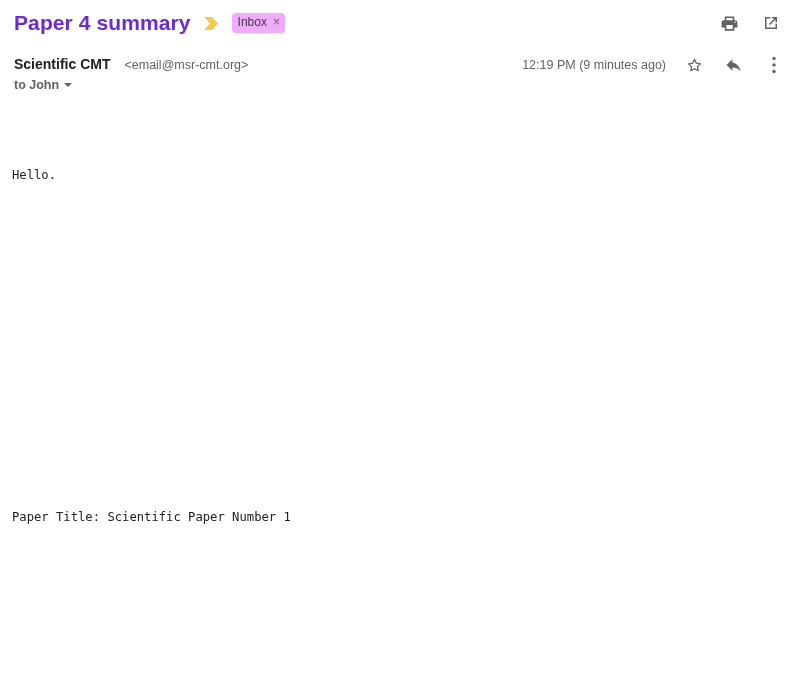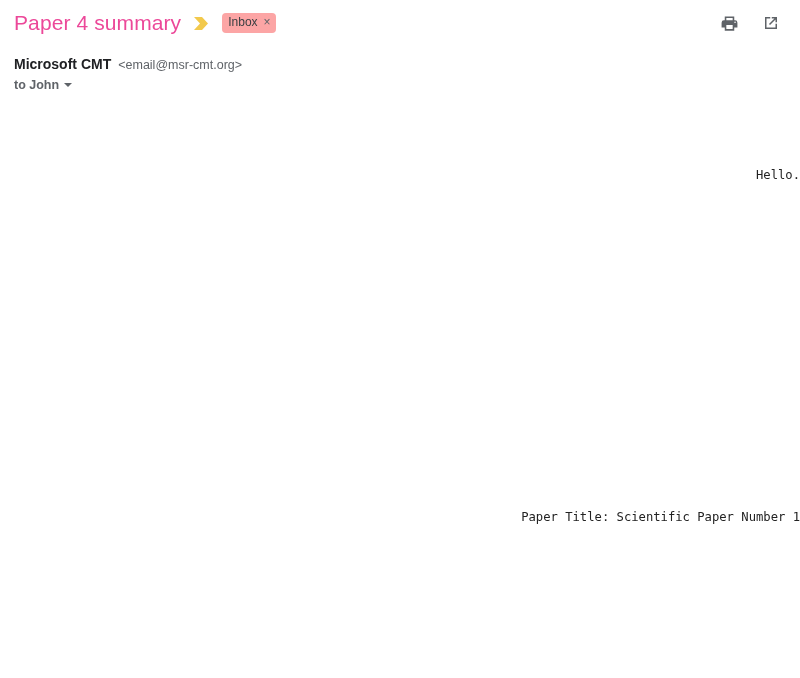--- a/index.html
+++ b/index.html
@@ -19,34 +19,34 @@
   
   .subject-row {
     display: flex;
     align-items: center;
     padding: 5px 16px 0 14px;
     height: 36px;
     box-sizing: content-box;
   }
   .subject-title {
     font-size: 21px;
-    font-weight: 400;
-    color: #ec4899;
+    font-weight: 700;
+    color: #6d28d9;
     letter-spacing: 0.1px;
     white-space: nowrap;
   }
   .importance-marker {
     margin-left: 12px;
     display: inline-flex;
     align-items: center;
     line-height: 0;
   }
   .label-chip {
     margin-left: 12px;
-    background: #fca5a5;
+    background: #f0abfc;
     color: #3c4043;
     border-radius: 4px;
     font-size: 12px;
     line-height: 17px;
     padding: 1px 5px 2px 6px;
     display: inline-flex;
     align-items: center;
     white-space: nowrap;
   }
   .label-chip .chip-close {
@@ -85,21 +85,21 @@
     white-space: nowrap;
   }
   .sender-name {
     font-weight: bold;
     color: #202124;
     font-size: 14px;
   }
   .sender-email {
     color: #5f6368;
     font-size: 12.5px;
-    margin-left: 7px;
+    margin-left: 14px;
   }
   .recipient-line {
     margin-top: 3px;
     font-size: 12.5px;
     color: #5f6368;
     display: flex;
     align-items: center;
     cursor: pointer;
     width: max-content;
     font-weight: bold;
@@ -132,21 +132,21 @@
 
   
   .mail-body {
     padding: 20px 0 0 12px;
     font-family: "DejaVu Sans Mono", "Liberation Mono", monospace;
     font-size: 12.2px;
     line-height: 18px;
     color: #222222;
     white-space: pre-wrap;
   }
-  .body-line { white-space: pre; text-align: right; }
+  .body-line { white-space: pre; }
   .body-blank { height: 18px; }
 
   .redact {
     display: inline-block;
     vertical-align: middle;
     height: 12px;
     border-radius: 1px;
     background: linear-gradient(90deg,#e4e4e4 0%,#d4d4d4 22%,#e9e9e9 48%,#d2d2d2 72%,#e6e6e6 100%);
     filter: blur(1.6px);
     position: relative;
@@ -183,28 +183,50 @@
         <path d="M4 4h7v2H6v12h12v-5h2v7H4V4z" fill="#5f6368"></path>
         <path d="M13 4h7v7h-2V7.4l-7.3 7.3-1.4-1.4L16.6 6H13V4z" fill="#5f6368"></path>
       </svg>
     </span>
   </span>
 </div>
 
 <div class="sender-row">
   <div class="sender-block">
     <div class="sender-line">
-      <span class="sender-name">Microsoft CMT</span><span class="sender-email">&lt;email@msr-cmt.org&gt;</span>
+      <span class="sender-name">Scientific CMT</span><span class="sender-email">&lt;email@msr-cmt.org&gt;</span>
     </div>
     <div class="recipient-line">
       <span>to John</span>
       <span class="caret-down"></span>
     </div>
   </div>
 
+  <div class="meta-right">
+    <span class="timestamp">12:19 PM (9 minutes ago)</span>
+    <span class="meta-icons">
+      <span class="icon-btn">
+        <svg width="19" height="19" viewBox="0 0 24 24" aria-hidden="true">
+          <path d="M12 4.2l2.3 4.9 5.2.7-3.8 3.6 1 5.2L12 16.1l-4.7 2.5 1-5.2L4.5 9.8l5.2-.7L12 4.2z" fill="none" stroke="#5f6368" stroke-width="1.6" stroke-linejoin="round"></path>
+        </svg>
+      </span>
+      <span class="icon-btn">
+        <svg width="20" height="20" viewBox="0 0 24 24" aria-hidden="true">
+          <path d="M10 9V5l-7 7 7 7v-4.1c4.6 0 7.8 1.5 10 4.6-.9-4.5-3.6-9-10-10.5z" fill="#5f6368"></path>
+        </svg>
+      </span>
+      <span class="icon-btn">
+        <svg width="4" height="18" viewBox="0 0 4 18" aria-hidden="true">
+          <circle cx="2" cy="2.5" r="1.7" fill="#5f6368"></circle>
+          <circle cx="2" cy="9" r="1.7" fill="#5f6368"></circle>
+          <circle cx="2" cy="15.5" r="1.7" fill="#5f6368"></circle>
+        </svg>
+      </span>
+    </span>
+  </div>
 </div>
 
 <div class="mail-body">
 
   <div class="body-line">Hello.</div>
   <div class="body-blank"></div>
 
   <div class="body-blank"></div>
 
   <div class="body-blank"></div>

